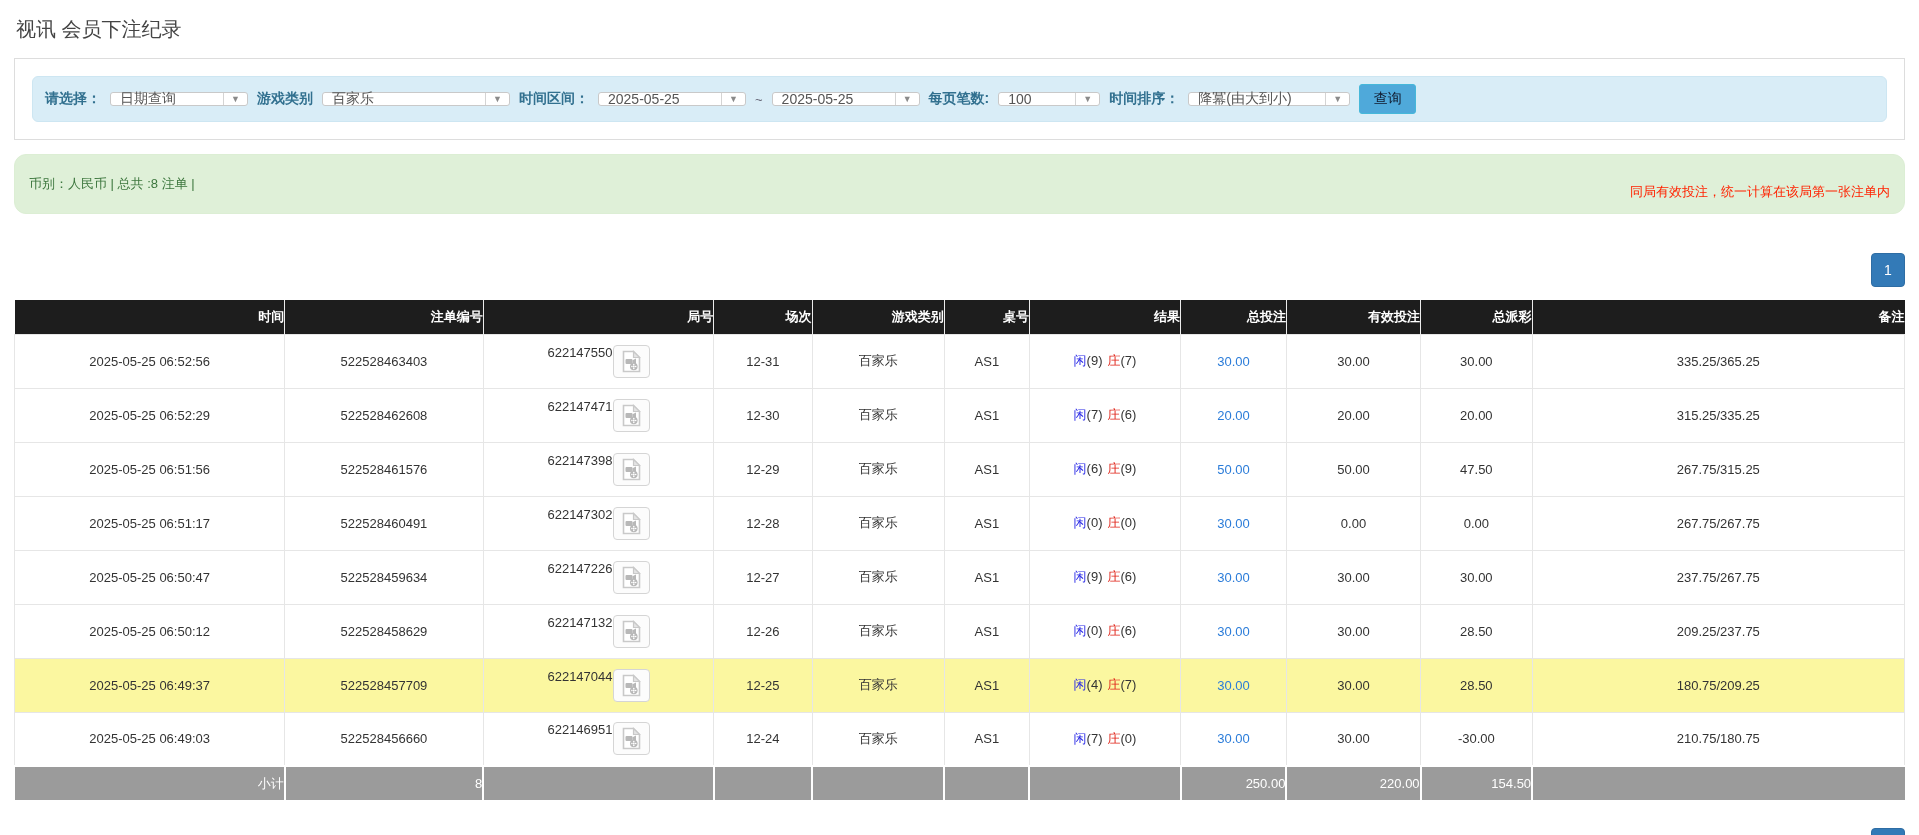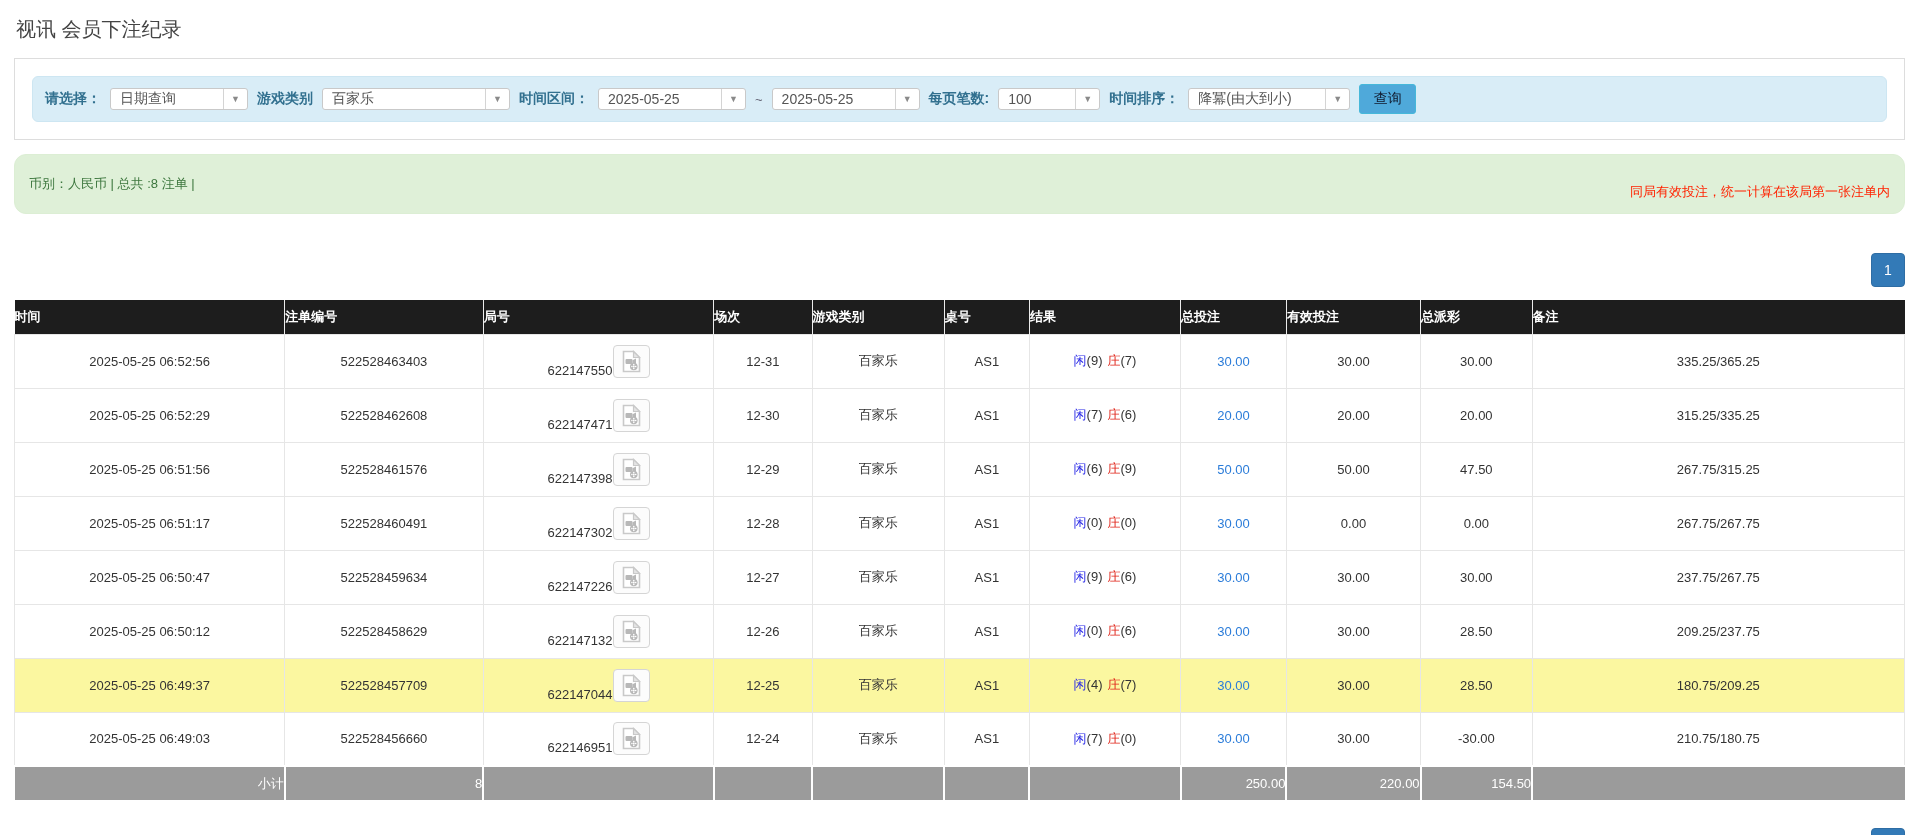--- a/index.html
+++ b/index.html
@@ -40,21 +40,21 @@
   }
   .flabel {
     font-size: 14px;
     font-weight: bold;
     color: #31708f;
   }
   .select {
     background: #fff;
     border: 1px solid #c9c9c9;
     border-radius: 3px;
-    height: 22px;
+    height: 14px;
     display: inline-flex;
     align-items: center;
     cursor: pointer;
   }
   .sel-val {
     flex: 1;
     padding: 0 9px;
     font-size: 14px;
     color: #555;
     overflow: hidden;
@@ -119,36 +119,36 @@
     width: 100%;
     border-collapse: collapse;
     table-layout: fixed;
   }
   .records th {
     background: #1d1d1d;
     color: #fff;
     font-size: 13px;
     font-weight: bold;
     height: 34px;
-    text-align: left;
+    text-align: right;
     border-left: 1px solid #ececec;
   }
   .records th:first-child { border-left: none; }
   .records tbody td {
     height: 54px;
     text-align: center;
     font-size: 13px;
     color: #333;
     background: #fff;
     border: 1px solid #e6e6e6;
   }
   .records tr.highlight td { background: #fbf7a0; }
   .round-wrap {
     display: inline-flex;
-    align-items: flex-end;
+    align-items: flex-start;
     gap: 0;
   }
   .video-btn {
     width: 37px;
     height: 33px;
     border: 1px solid #d5d5d5;
     border-radius: 4px;
     background: #fcfcfc;
     display: inline-flex;
     align-items: center;

